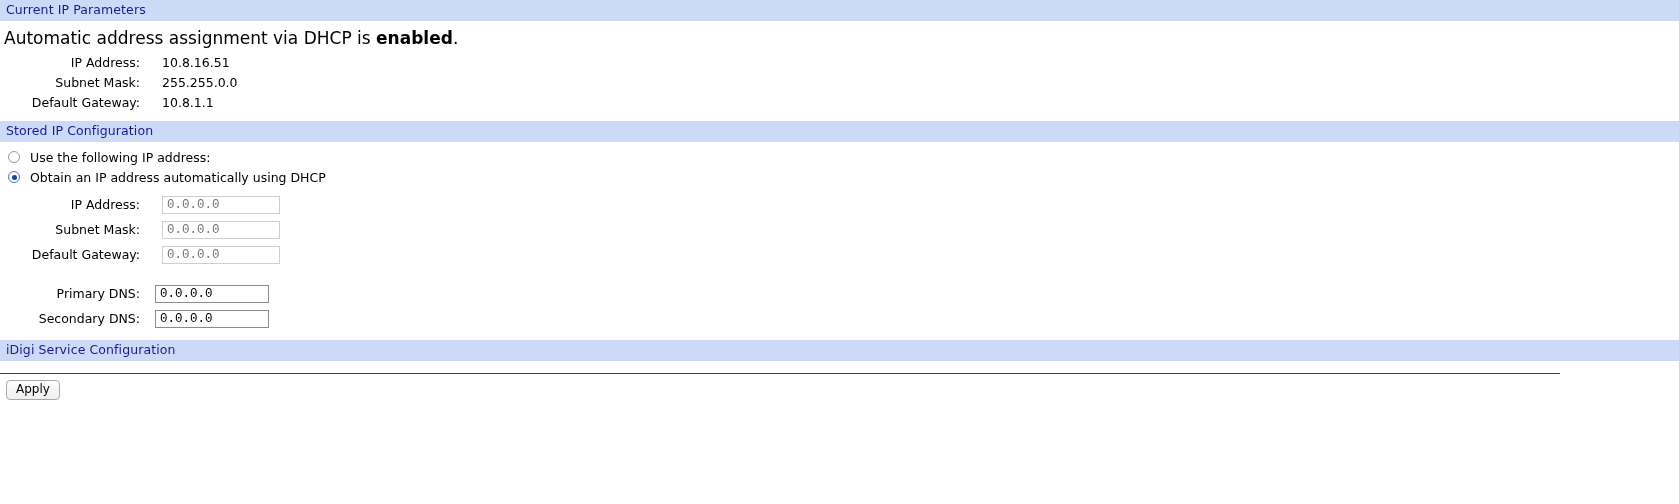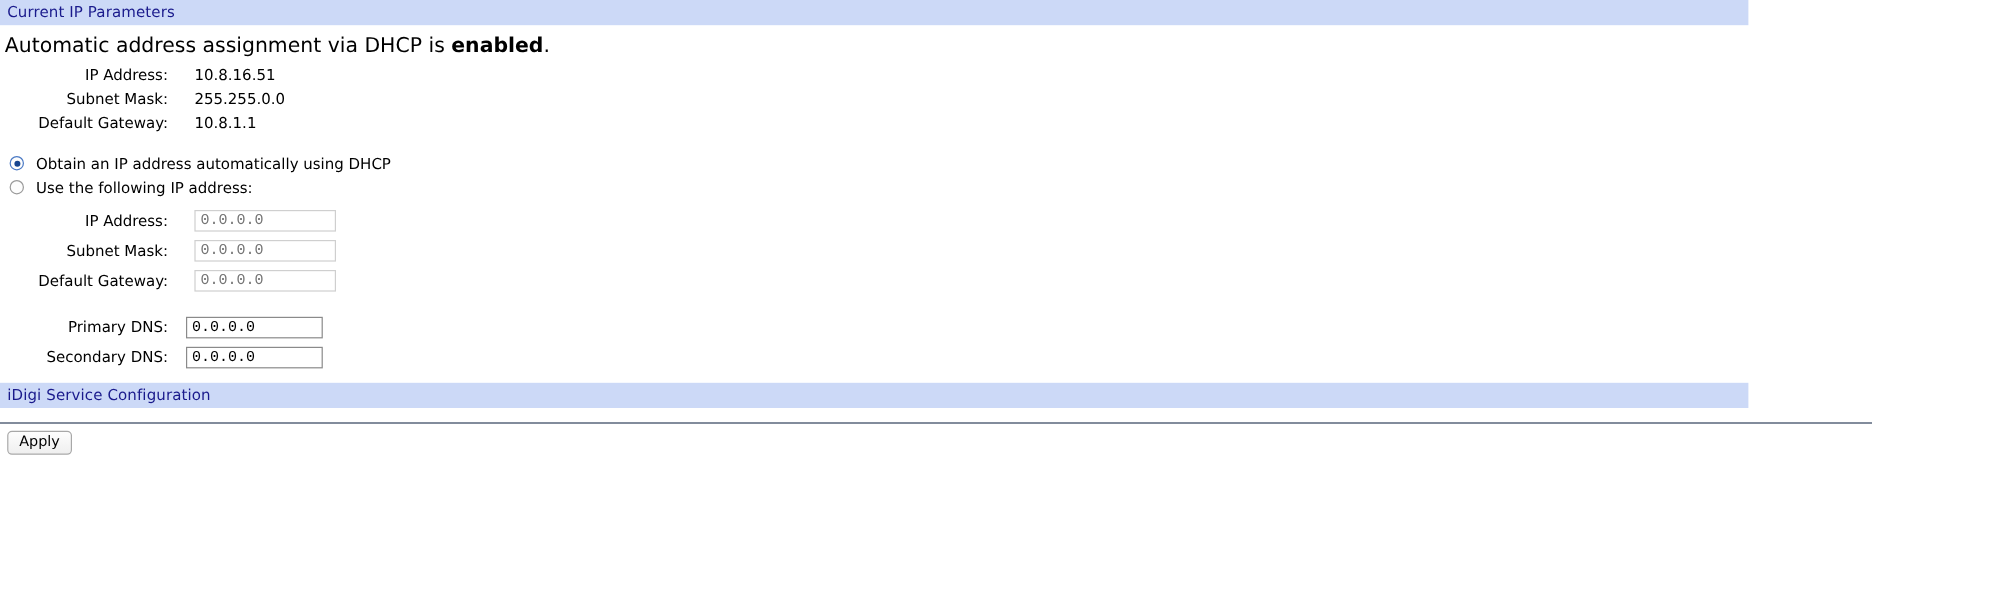--- a/index.html
+++ b/index.html
@@ -17,21 +17,21 @@
   }
 
   .page {
     position: relative;
     width: 1679px;
     height: 504px;
   }
 
   
   .section-header {
-    width: 1457px;
+    width: 1679px;
     box-sizing: border-box;
     background: #ccd9f7;
     color: #1a1a8c;
     font-size: 12.5px;
     padding: 3px 0 4px 6px;
     line-height: 14px;
     letter-spacing: 0.1px;
   }
 
   .section-body {
@@ -202,34 +202,35 @@
     </div>
 
     <div class="row">
       <div class="lbl">Default Gateway:</div>
       <div class="val">10.8.1.1</div>
     </div>
   </div>
 
   <div class="spacer-sm"></div>
 
+  <div class="section-header">Stored IP Configuration</div>
   <div class="section-body">
 
     <div class="spacer-xs"></div>
+
+    <div class="radio-row">
+      <span class="radio"></span>
+      <span class="radio-label">Use the following IP address:</span>
+    </div>
 
     <div class="radio-row">
       <span class="radio checked"></span>
       <span class="radio-label">Obtain an IP address automatically using DHCP</span>
     </div>
 
-    <div class="radio-row">
-      <span class="radio"></span>
-      <span class="radio-label">Use the following IP address:</span>
-    </div>
-
     <div class="spacer-xs"></div>
 
     <div class="row row-tall">
       <div class="lbl">IP Address:</div>
       <input class="field field-disabled" type="text" disabled="" placeholder="0.0.0.0" style="">
     </div>
 
     <div class="row row-tall">
       <div class="lbl">Subnet Mask:</div>
       <input class="field field-disabled" type="text" disabled="" placeholder="0.0.0.0" style="">

